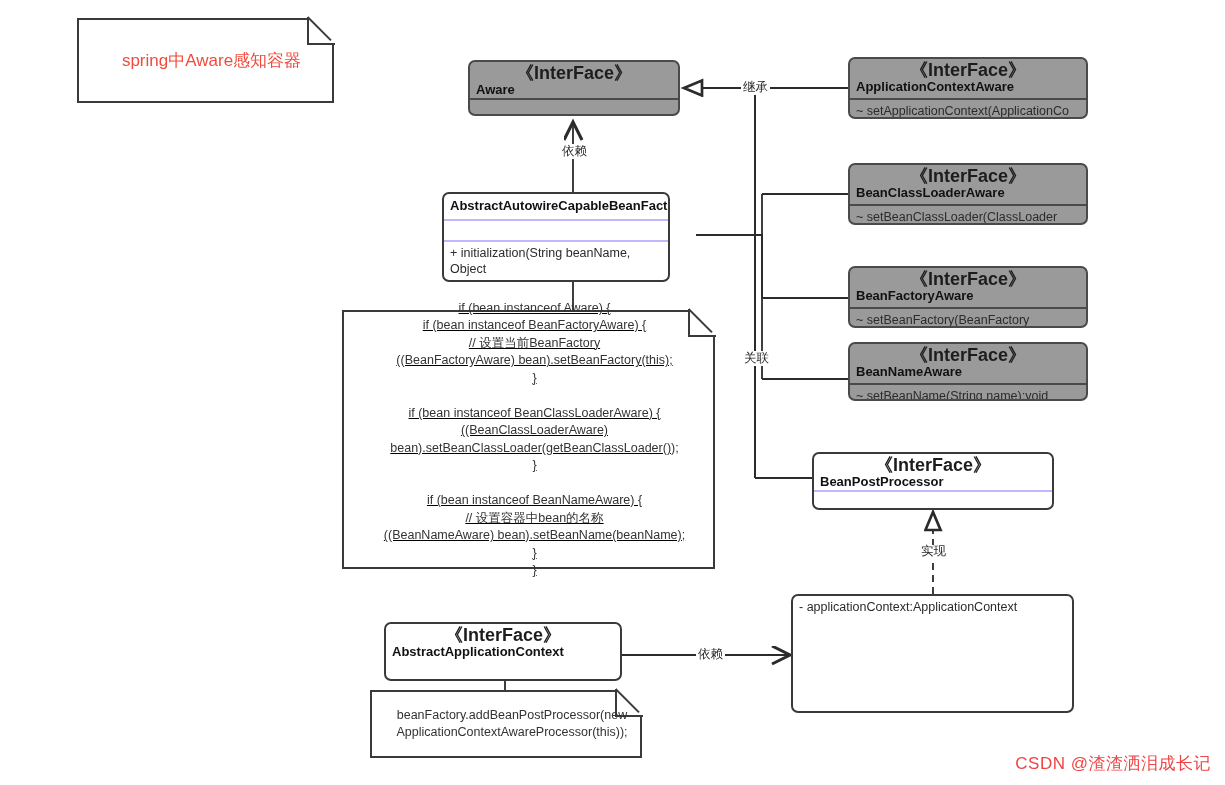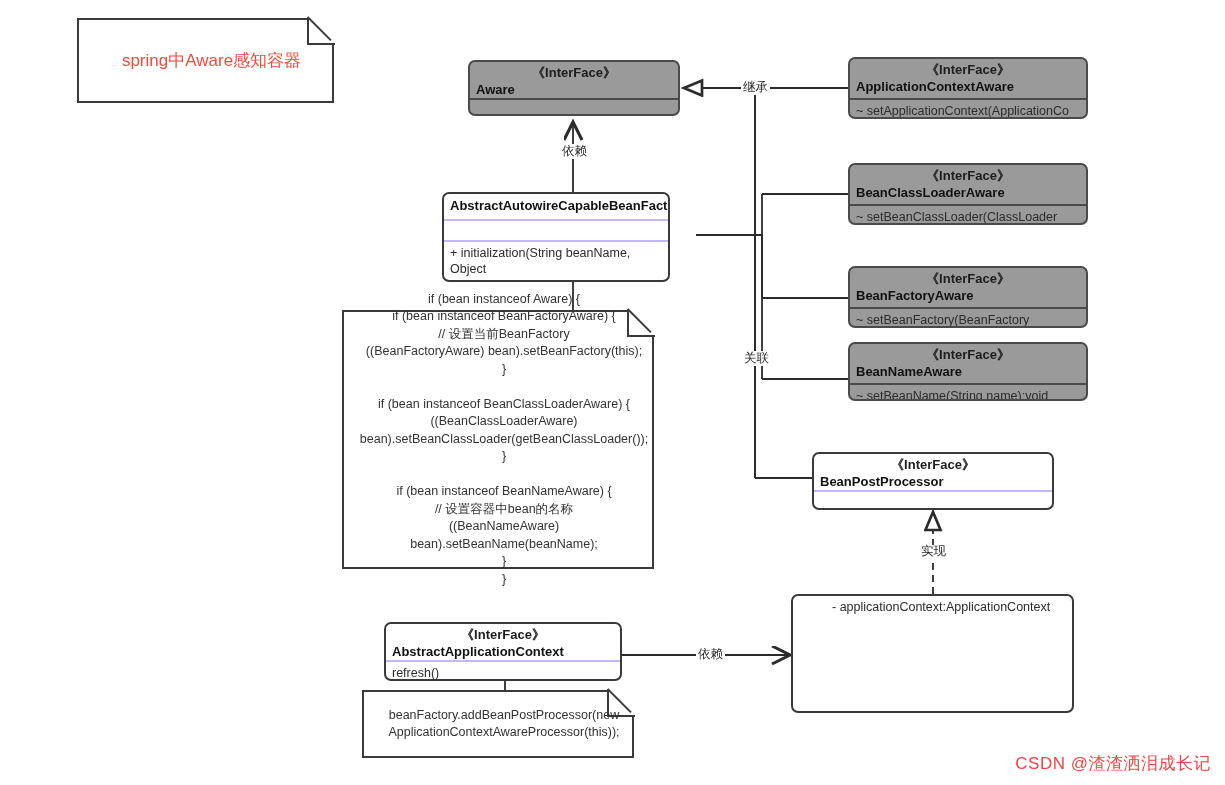--- a/index.html
+++ b/index.html
@@ -36,21 +36,21 @@
   .uml.gray { background: #9a9a9a; border-color: #4a4a4a; }
   .uml .sect {
     box-sizing: border-box;
     padding: 3px 6px;
   }
   .uml .sect + .sect { border-top: 2px solid #c4b5fd; }
   .uml.gray .sect + .sect { border-top: 2px solid #4a4a4a; }
 
   .stereo {
     text-align: center;
-    font-size: 13px;
+    font-size: 18px;
     font-weight: bold;
     color: #1d1d1d;
     line-height: 16px;
   }
   .cname {
     text-align: left;
     font-size: 13px;
     font-weight: bold;
     color: #111111;
     line-height: 17px;
@@ -256,21 +256,21 @@
     </div>
     <div class="sect" style="height:21px;">
       <div class="member"></div>
     </div>
     <div class="sect">
       <div class="member" style="white-space:pre-line;">+ initialization(String beanName, Object
 bean, BeanDefination beanDefination)</div>
     </div>
   </div>
 
-  <div class="note" style="left:342px; top:310px; width:312px; height:259px;">
+  <div class="note" style="left:342px; top:310px; width:373px; height:259px;text-decoration:underline;">
     <div class="paper"></div>
     <div class="fold-cut"></div>
     <div class="fold-diag"></div>
     <div class="body">
       <div class="txt">if (bean instanceof Aware) {
 if (bean instanceof BeanFactoryAware) {
 // 设置当前BeanFactory
 ((BeanFactoryAware) bean).setBeanFactory(this);
 }
 
@@ -291,36 +291,33 @@
     <div class="sect" style="height:36px;">
       <div class="stereo">《InterFace》</div>
       <div class="cname">BeanPostProcessor</div>
     </div>
     <div class="sect" style="height:22px;">
       <div class="member"></div>
     </div>
   </div>
 
   <div class="uml" style="left:791px; top:594px; width:283px; height:119px;">
-    <div class="sect" style="height:22px;margin-left:33px;">
+    <div class="sect" style="height:22px;">
       <div class="member">- applicationContext:ApplicationContext</div>
     </div>
   </div>
 
   <div class="uml" style="left:384px; top:622px; width:238px; height:59px;">
     <div class="sect" style="height:36px;">
       <div class="stereo">《InterFace》</div>
       <div class="cname">AbstractApplicationContext</div>
     </div>
-    <div class="sect">
-      <div class="member">refresh()</div>
-    </div>
-  </div>
-
-  <div class="note" style="left:362px; top:690px; width:272px; height:68px;">
+  </div>
+
+  <div class="note" style="left:370px; top:690px; width:272px; height:68px;">
     <div class="paper"></div>
     <div class="fold-cut"></div>
     <div class="fold-diag"></div>
     <div class="body">
       <div class="txt">beanFactory.addBeanPostProcessor(new
 ApplicationContextAwareProcessor(this));</div>
     </div>
   </div>
 
   <div class="edge-label" style="left:741px; top:80px;text-align:right;">继承</div>

